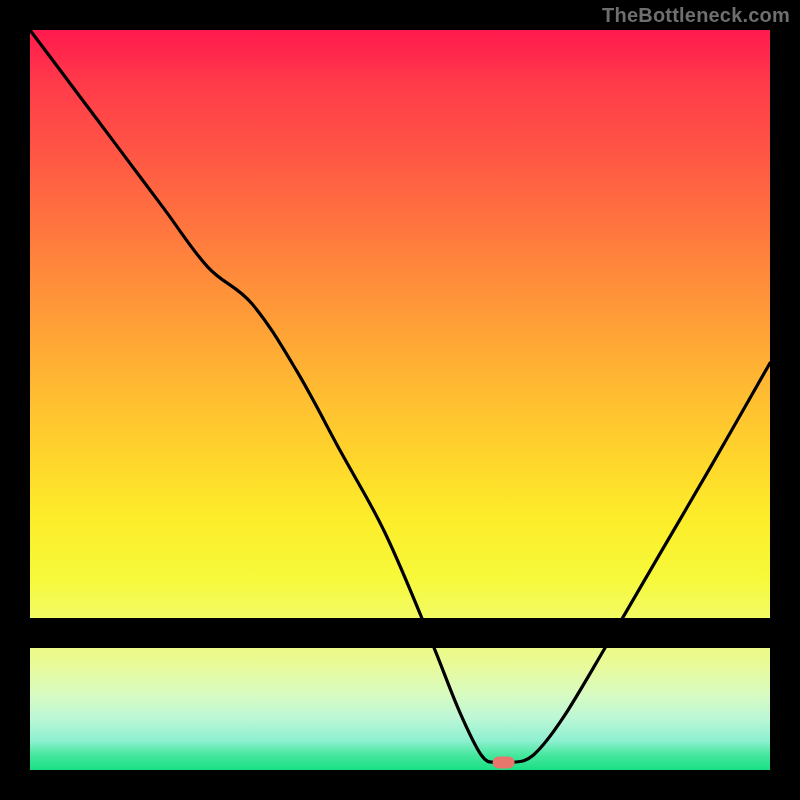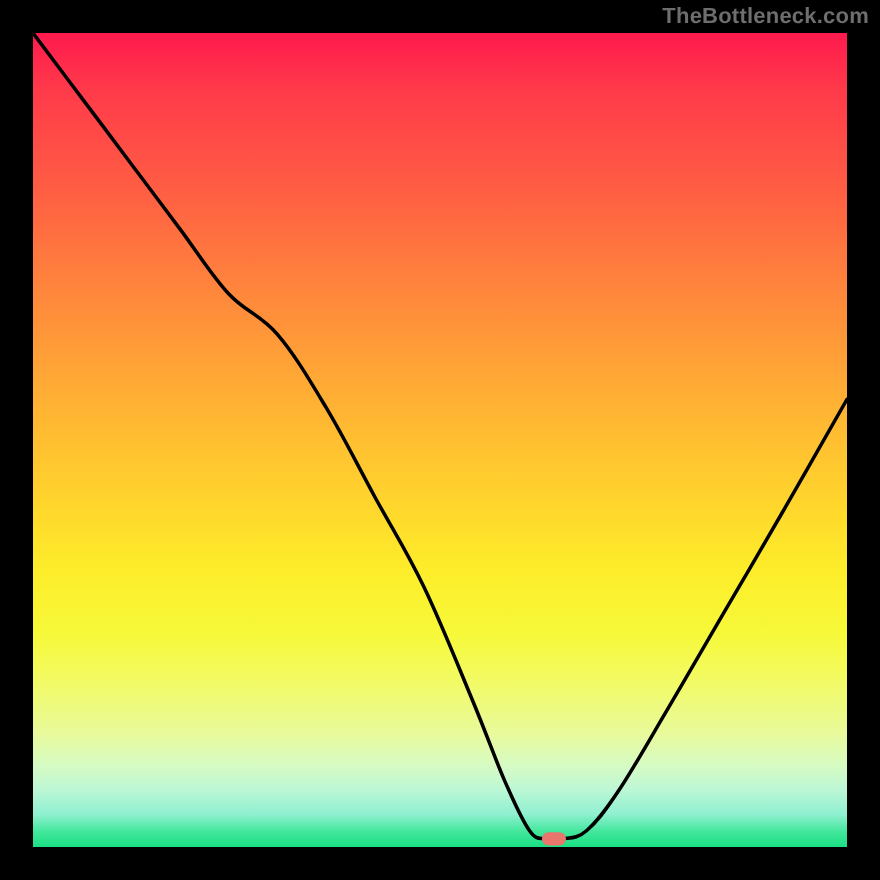--- a/index.html
+++ b/index.html
@@ -7,21 +7,21 @@
     padding: 0;
     width: 800px;
     height: 800px;
     background: #000;
     overflow: hidden;
     font-family: Arial, Helvetica, sans-serif;
   }
   .page {
     position: relative;
     width: 800px;
-    height: 800px;
+    height: 648px;
     background: #000;
   }
   .watermark {
     position: absolute;
     top: 4px;
     right: 10px;
     color: #6e6e6e;
     font-size: 20px;
     font-weight: 600;
     letter-spacing: 0.2px;

